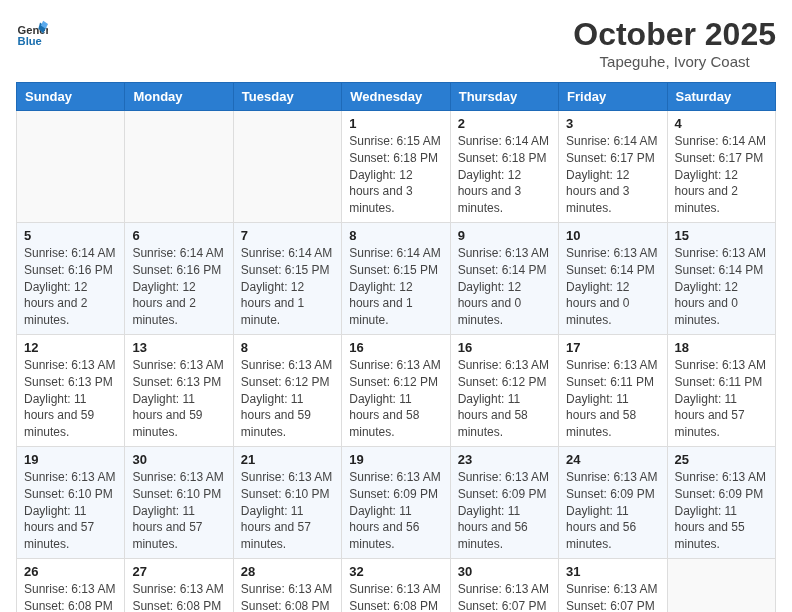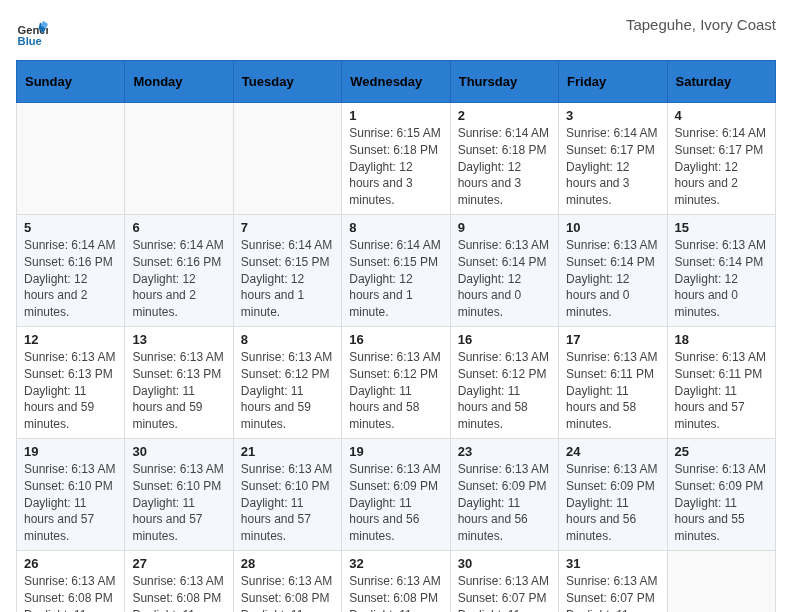--- a/index.html
+++ b/index.html
@@ -29,31 +29,32 @@
       text-align: right;
     }
     .month-year {
       font-size: 32px;
       font-weight: bold;
       color: #333;
     }
     .location {
       font-size: 15px;
       color: #555;
+      text-align: center;
     }
     .calendar {
       width: 100%;
       border-collapse: collapse;
       border: 1px solid #ccc;
     }
     .calendar th {
       background-color: #2a7dd1;
-      color: #000000;
+      color: #ffffff;
       text-align: left;
-      padding: 13px 8px;
+      padding: 6px 8px;
       font-size: 13px;
       font-weight: bold;
       border: 1px solid #1e6ab8;
     }
     .calendar td {
       vertical-align: top;
       padding: 5px 7px;
       border: 1px solid #ddd;
       font-size: 10.5px;
       color: #333;
@@ -84,20 +85,21 @@
 <div class="header">
   <div class="logo">
     <svg class="logo-icon" viewBox="0 0 40 40">
       <text x="2" y="22" font-size="14" font-weight="bold" fill="#333">General</text>
       <text x="2" y="36" font-size="14" font-weight="bold" fill="#1a6faf">Blue</text>
       <polygon points="30,8 38,14 34,22 28,16" fill="#1a6faf"></polygon>
       <polygon points="34,6 40,10 37,16 31,12" fill="#5aaaee"></polygon>
     </svg>
   </div>
   <div class="title-block">
+    <div class="month-year">October 2025</div>
     <div class="location">Tapeguhe, Ivory Coast</div>
   </div>
 </div>
 
 <table class="calendar">
   <thead>
     <tr>
     <th>Sunday</th>
         <th>Monday</th>
         <th>Tuesday</th>

